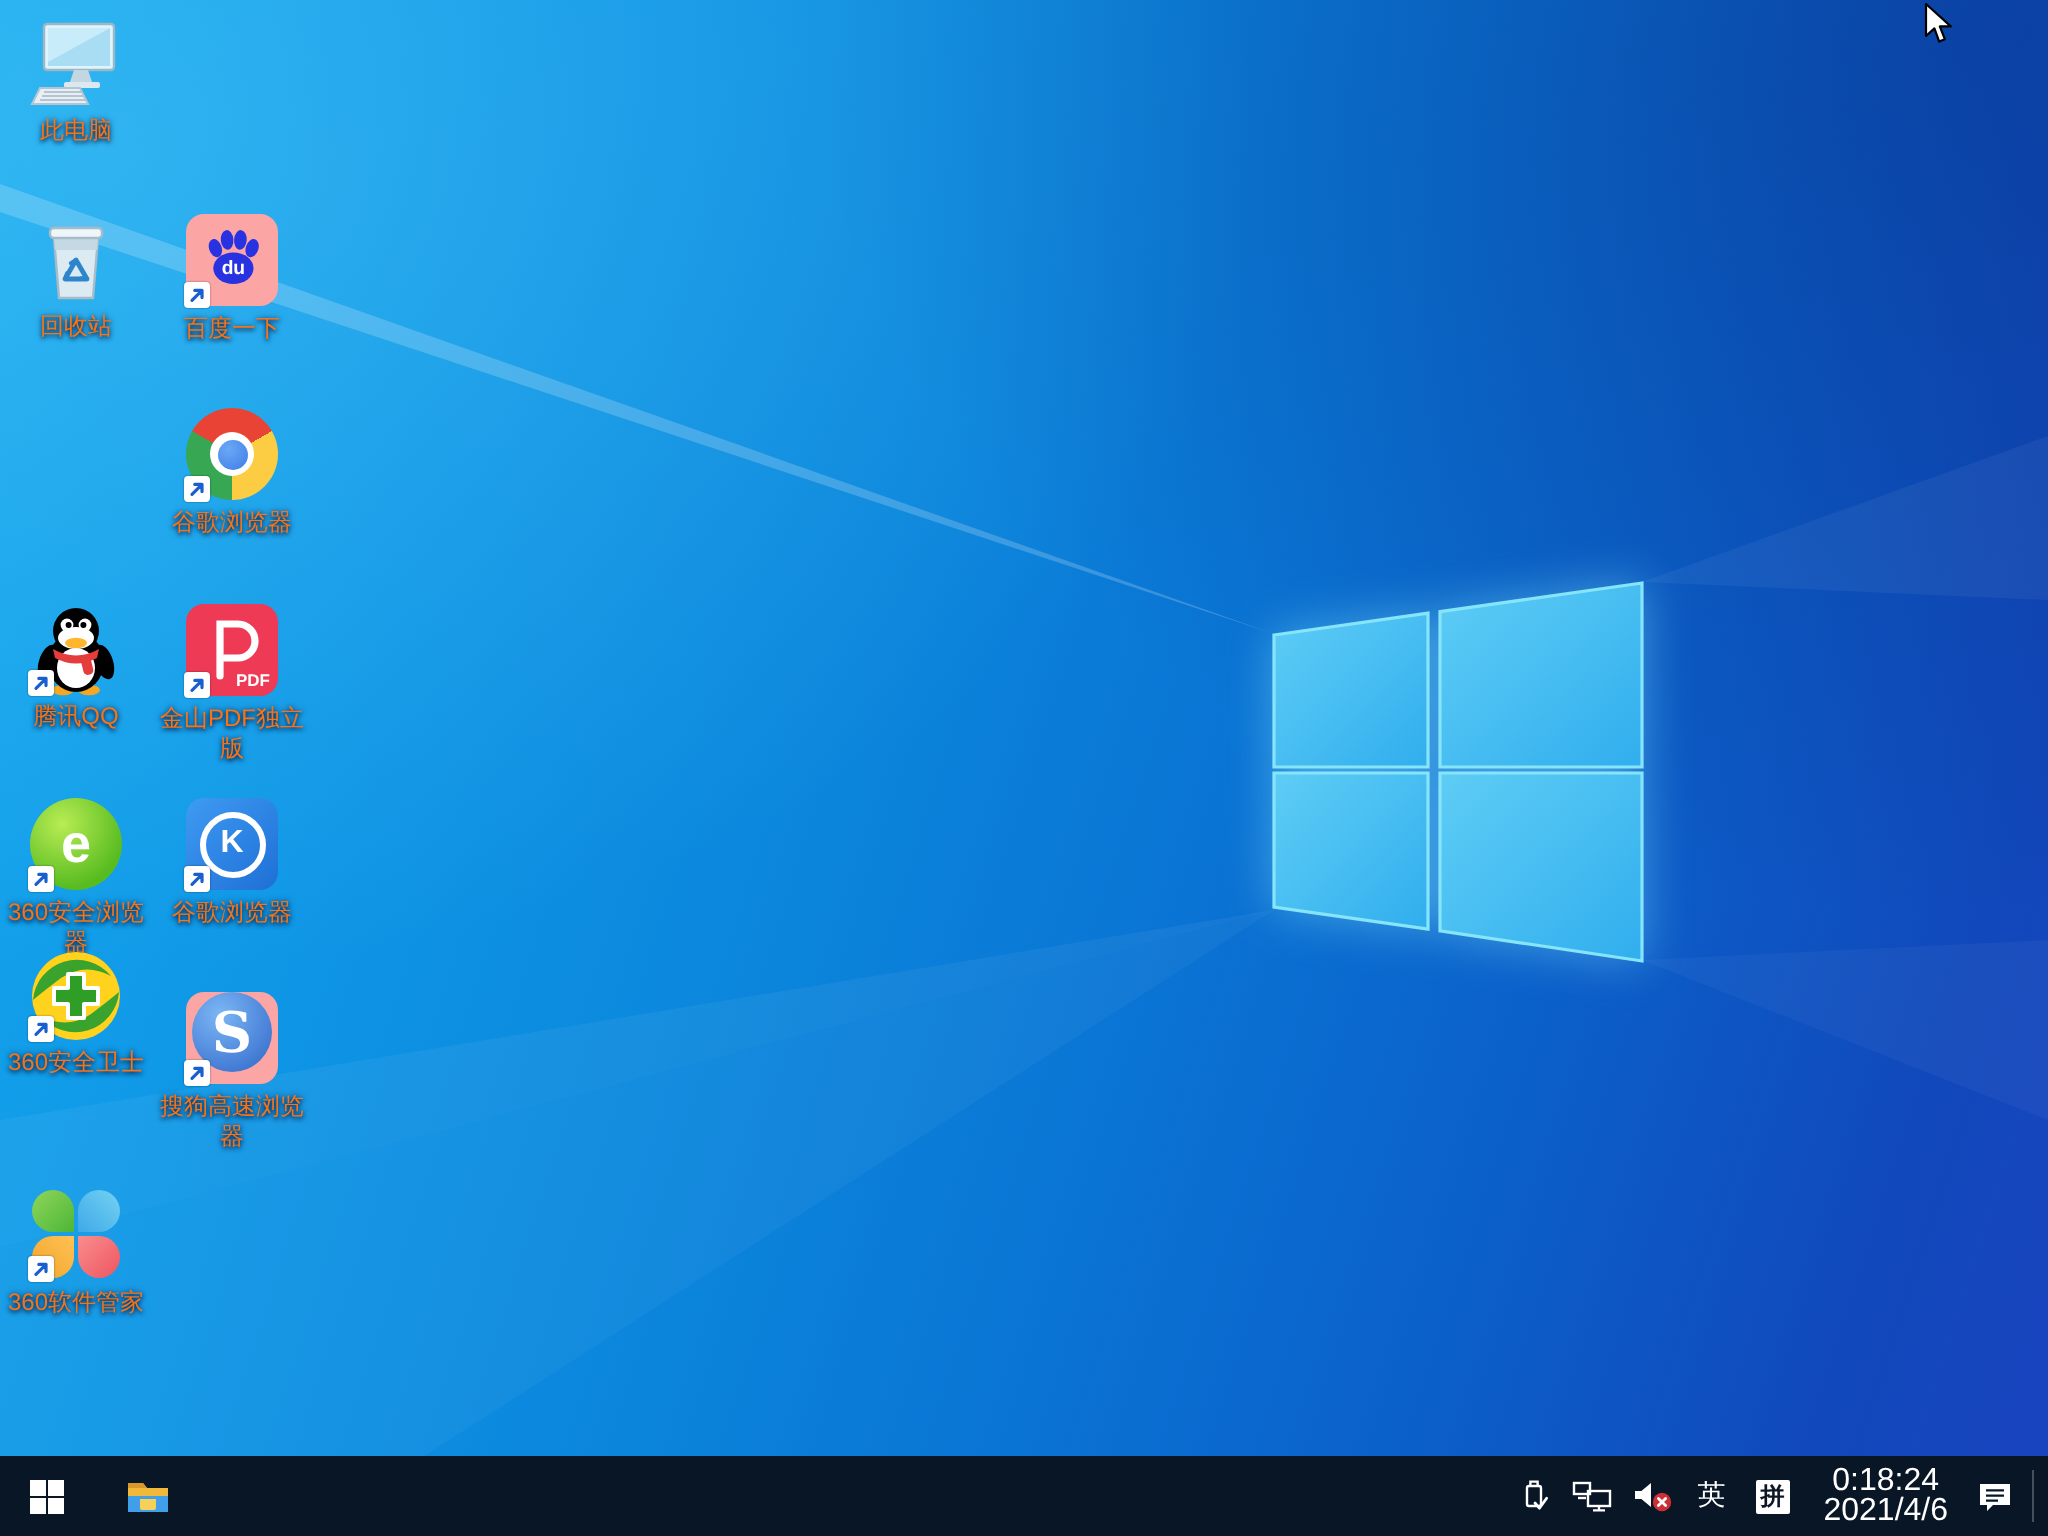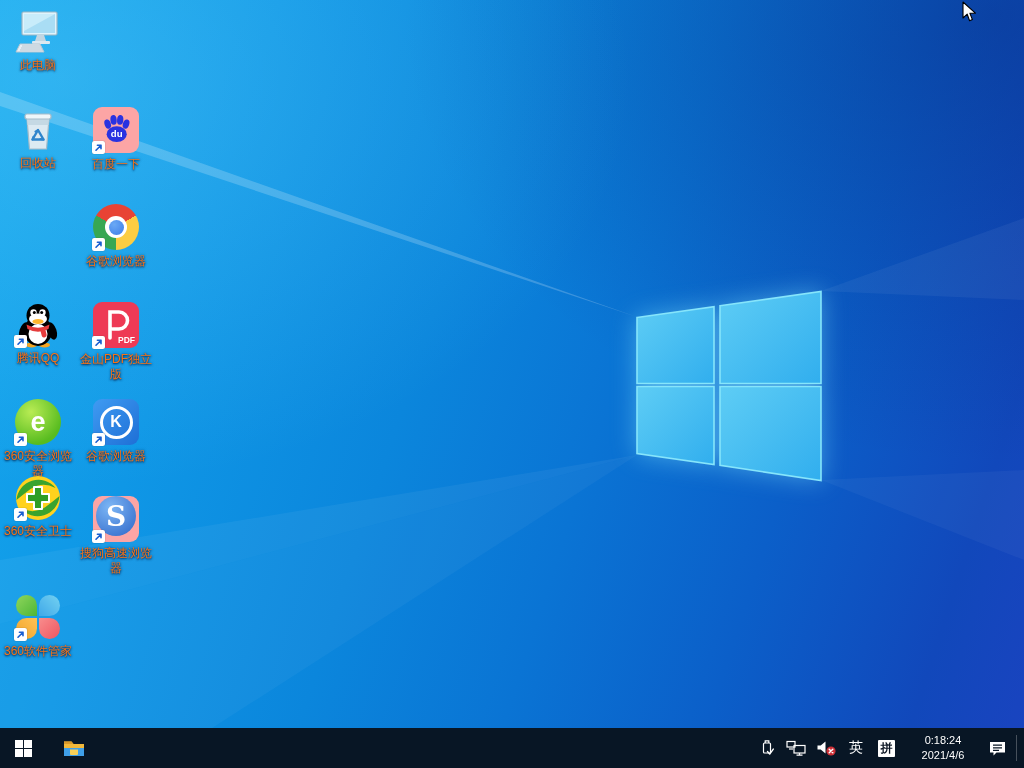--- a/index.html
+++ b/index.html
@@ -57,21 +57,21 @@
   .p-br{right:1px;bottom:1px;border-radius:0 50% 50% 50%;background:linear-gradient(315deg,#ef5560,#f88d8d);}
   
   .taskbar{position:absolute;left:0;bottom:0;width:1024px;height:40px;background:#081625;
     display:flex;align-items:center;}
   .tb-btn{width:46px;height:40px;display:flex;align-items:center;justify-content:center;}
   .tray{position:absolute;right:0;top:0;height:40px;display:flex;align-items:center;}
   .tray-ic{display:flex;align-items:center;justify-content:center;height:40px;padding:0 5px;}
   .ime-lang{color:#fff;font-size:14px;padding:0 7px;}
   .ime-box{width:17px;height:17px;background:#fff;color:#0c1624;border-radius:1px;
     font-size:12px;font-weight:bold;display:flex;align-items:center;justify-content:center;margin:0 8px;}
-  .clock{color:#fff;font-size:11px;line-height:15px;text-align:center;padding:0 9px;min-width:62px;}
+  .clock{color:#fff;font-size:16px;line-height:15px;text-align:center;padding:0 9px;min-width:62px;}
   .sd-divider{width:1px;height:26px;background:rgba(255,255,255,.25);margin-left:4px;}
   .sd{width:7px;height:40px;}
   .cursor{position:absolute;left:962px;top:1px;pointer-events:none;}
 </style>
 </head>
 <body>
 
 <div class="screen">
   <div class="wallpaper"></div>
 

